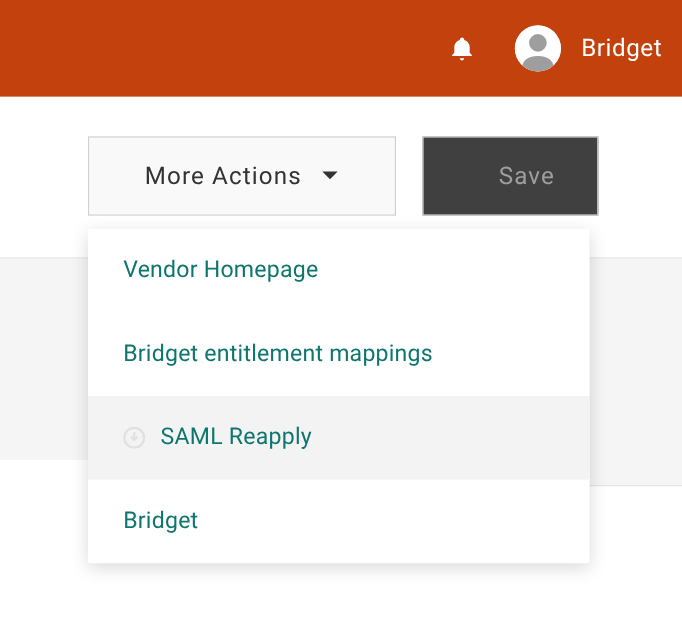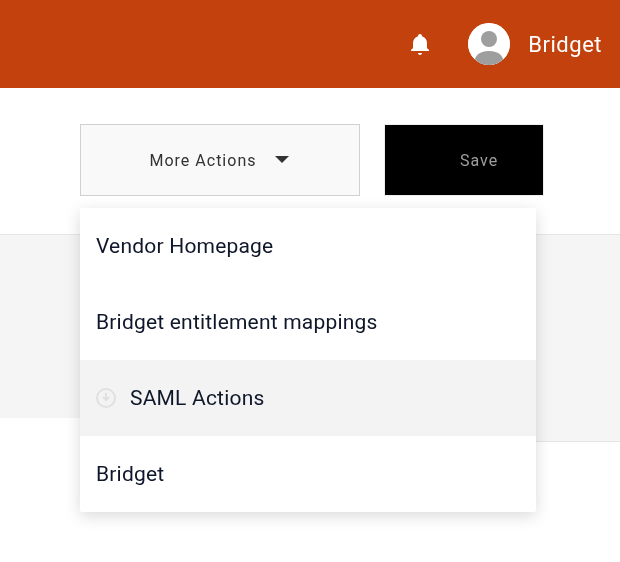--- a/index.html
+++ b/index.html
@@ -86,59 +86,59 @@
       display: flex;
       gap: 24px;
       align-items: stretch;
     }
     .btn {
       height: 72px;
       display: flex;
       align-items: center;
       justify-content: center;
       border: 1px solid #d0d0d0;
-      font-size: 16px;
+      font-size: 22px;
       letter-spacing: 1px;
       cursor: pointer;
       background: #fafafa;
     }
     .more-actions-btn {
       width: 280px;
       color: #333;
       gap: 18px;
       background: #f9f9f9;
     }
     .more-actions-btn .caret {
       display: flex;
       align-items: center;
     }
     .save-btn {
       width: 160px;
-      background: #000000;
+      background: #404040;
       color: #9e9e9e;
       border-color: #ededed;
       cursor: not-allowed;
       padding-left: 30px;
     }
     .dropdown {
       position: absolute;
       top: 120px;
       left: 80px;
       width: 456px;
       background: #fff;
       box-shadow: 0 4px 16px rgba(0,0,0,0.15);
       border-radius: 2px;
     }
     .dropdown-item {
       height: 76px;
       display: flex;
       align-items: center;
-      padding: 0 16px;
+      padding: 0 32px;
       font-size: 21px;
-      color: #0f172a;
+      color: #0f766e;
       cursor: pointer;
       letter-spacing: 0.2px;
     }
     .dropdown-item.hover {
       background: #f3f3f3;
     }
     .dropdown-item .item-icon {
       margin-right: 14px;
       display: flex;
       align-items: center;
@@ -190,19 +190,19 @@
     <div class="dropdown-item">
       <span>Bridget entitlement mappings</span>
     </div>
     <div class="dropdown-item hover">
       <span class="item-icon">
         <svg width="20" height="20" viewBox="0 0 20 20">
           <circle cx="10" cy="10" r="9" fill="none" stroke="#e0e0e0" stroke-width="2"></circle>
           <path d="M 10 5 L 10 12 M 7 9 L 10 12 L 13 9" fill="none" stroke="#e0e0e0" stroke-width="2"></path>
         </svg>
       </span>
-      <span>SAML Actions</span>
+      <span>SAML Reapply</span>
     </div>
     <div class="dropdown-item">
       <span>Bridget</span>
     </div>
   </div>
 </div>
 
 </body></html>

